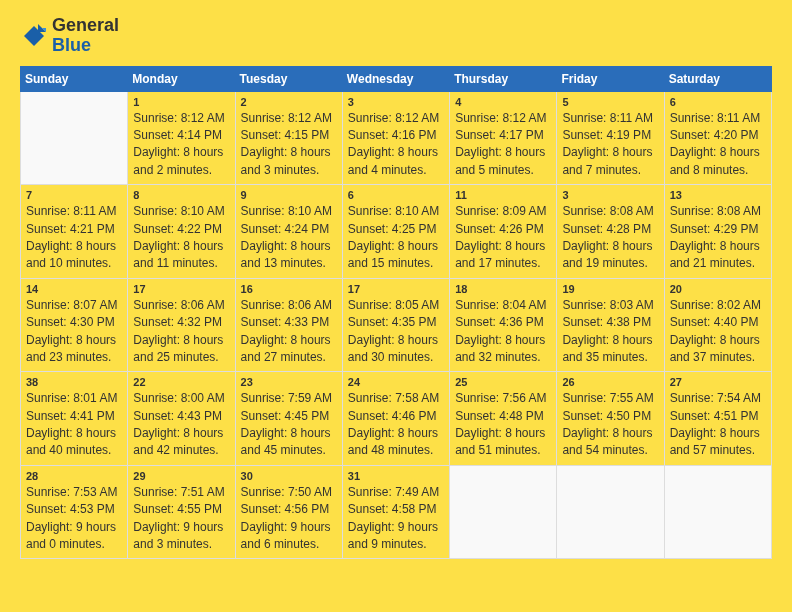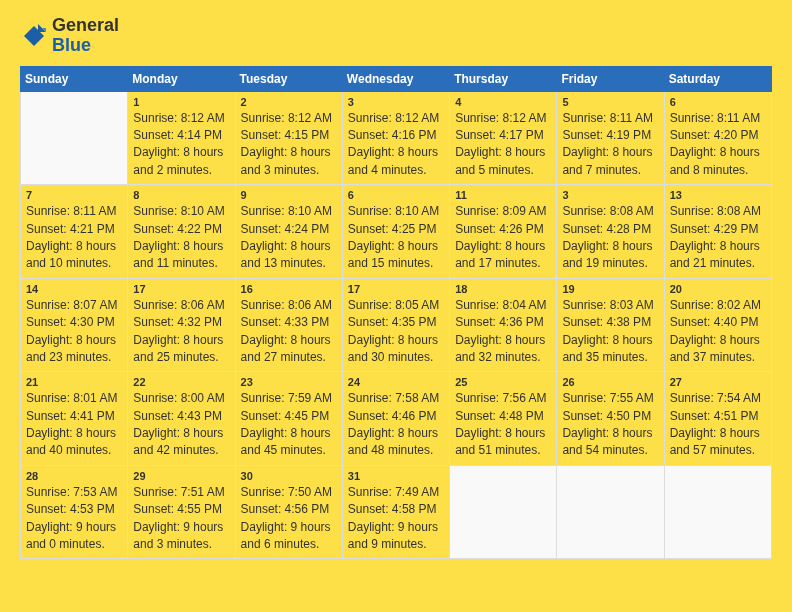--- a/index.html
+++ b/index.html
@@ -146,21 +146,21 @@
         <tr>
           <td><span class="day-num">14</span><span class="day-detail">Sunrise: 8:07 AM<br>Sunset: 4:30 PM<br>Daylight: 8 hours and 23 minutes.</span></td>
           <td><span class="day-num">17</span><span class="day-detail">Sunrise: 8:06 AM<br>Sunset: 4:32 PM<br>Daylight: 8 hours and 25 minutes.</span></td>
           <td><span class="day-num">16</span><span class="day-detail">Sunrise: 8:06 AM<br>Sunset: 4:33 PM<br>Daylight: 8 hours and 27 minutes.</span></td>
           <td><span class="day-num">17</span><span class="day-detail">Sunrise: 8:05 AM<br>Sunset: 4:35 PM<br>Daylight: 8 hours and 30 minutes.</span></td>
           <td><span class="day-num">18</span><span class="day-detail">Sunrise: 8:04 AM<br>Sunset: 4:36 PM<br>Daylight: 8 hours and 32 minutes.</span></td>
           <td><span class="day-num">19</span><span class="day-detail">Sunrise: 8:03 AM<br>Sunset: 4:38 PM<br>Daylight: 8 hours and 35 minutes.</span></td>
           <td><span class="day-num">20</span><span class="day-detail">Sunrise: 8:02 AM<br>Sunset: 4:40 PM<br>Daylight: 8 hours and 37 minutes.</span></td>
         </tr>
         <tr>
-          <td><span class="day-num">21</span><span class="day-detail">Sunrise: 8:01 AM<br>Sunset: 4:41 PM<br>Daylight: 8 hours and 40 minutes.</span></td>
+          <td><span class="day-num">38</span><span class="day-detail">Sunrise: 8:01 AM<br>Sunset: 4:41 PM<br>Daylight: 8 hours and 40 minutes.</span></td>
           <td><span class="day-num">22</span><span class="day-detail">Sunrise: 8:00 AM<br>Sunset: 4:43 PM<br>Daylight: 8 hours and 42 minutes.</span></td>
           <td><span class="day-num">23</span><span class="day-detail">Sunrise: 7:59 AM<br>Sunset: 4:45 PM<br>Daylight: 8 hours and 45 minutes.</span></td>
           <td><span class="day-num">24</span><span class="day-detail">Sunrise: 7:58 AM<br>Sunset: 4:46 PM<br>Daylight: 8 hours and 48 minutes.</span></td>
           <td><span class="day-num">25</span><span class="day-detail">Sunrise: 7:56 AM<br>Sunset: 4:48 PM<br>Daylight: 8 hours and 51 minutes.</span></td>
           <td><span class="day-num">26</span><span class="day-detail">Sunrise: 7:55 AM<br>Sunset: 4:50 PM<br>Daylight: 8 hours and 54 minutes.</span></td>
           <td><span class="day-num">27</span><span class="day-detail">Sunrise: 7:54 AM<br>Sunset: 4:51 PM<br>Daylight: 8 hours and 57 minutes.</span></td>
         </tr>
         <tr>
           <td><span class="day-num">28</span><span class="day-detail">Sunrise: 7:53 AM<br>Sunset: 4:53 PM<br>Daylight: 9 hours and 0 minutes.</span></td>
           <td><span class="day-num">29</span><span class="day-detail">Sunrise: 7:51 AM<br>Sunset: 4:55 PM<br>Daylight: 9 hours and 3 minutes.</span></td>

